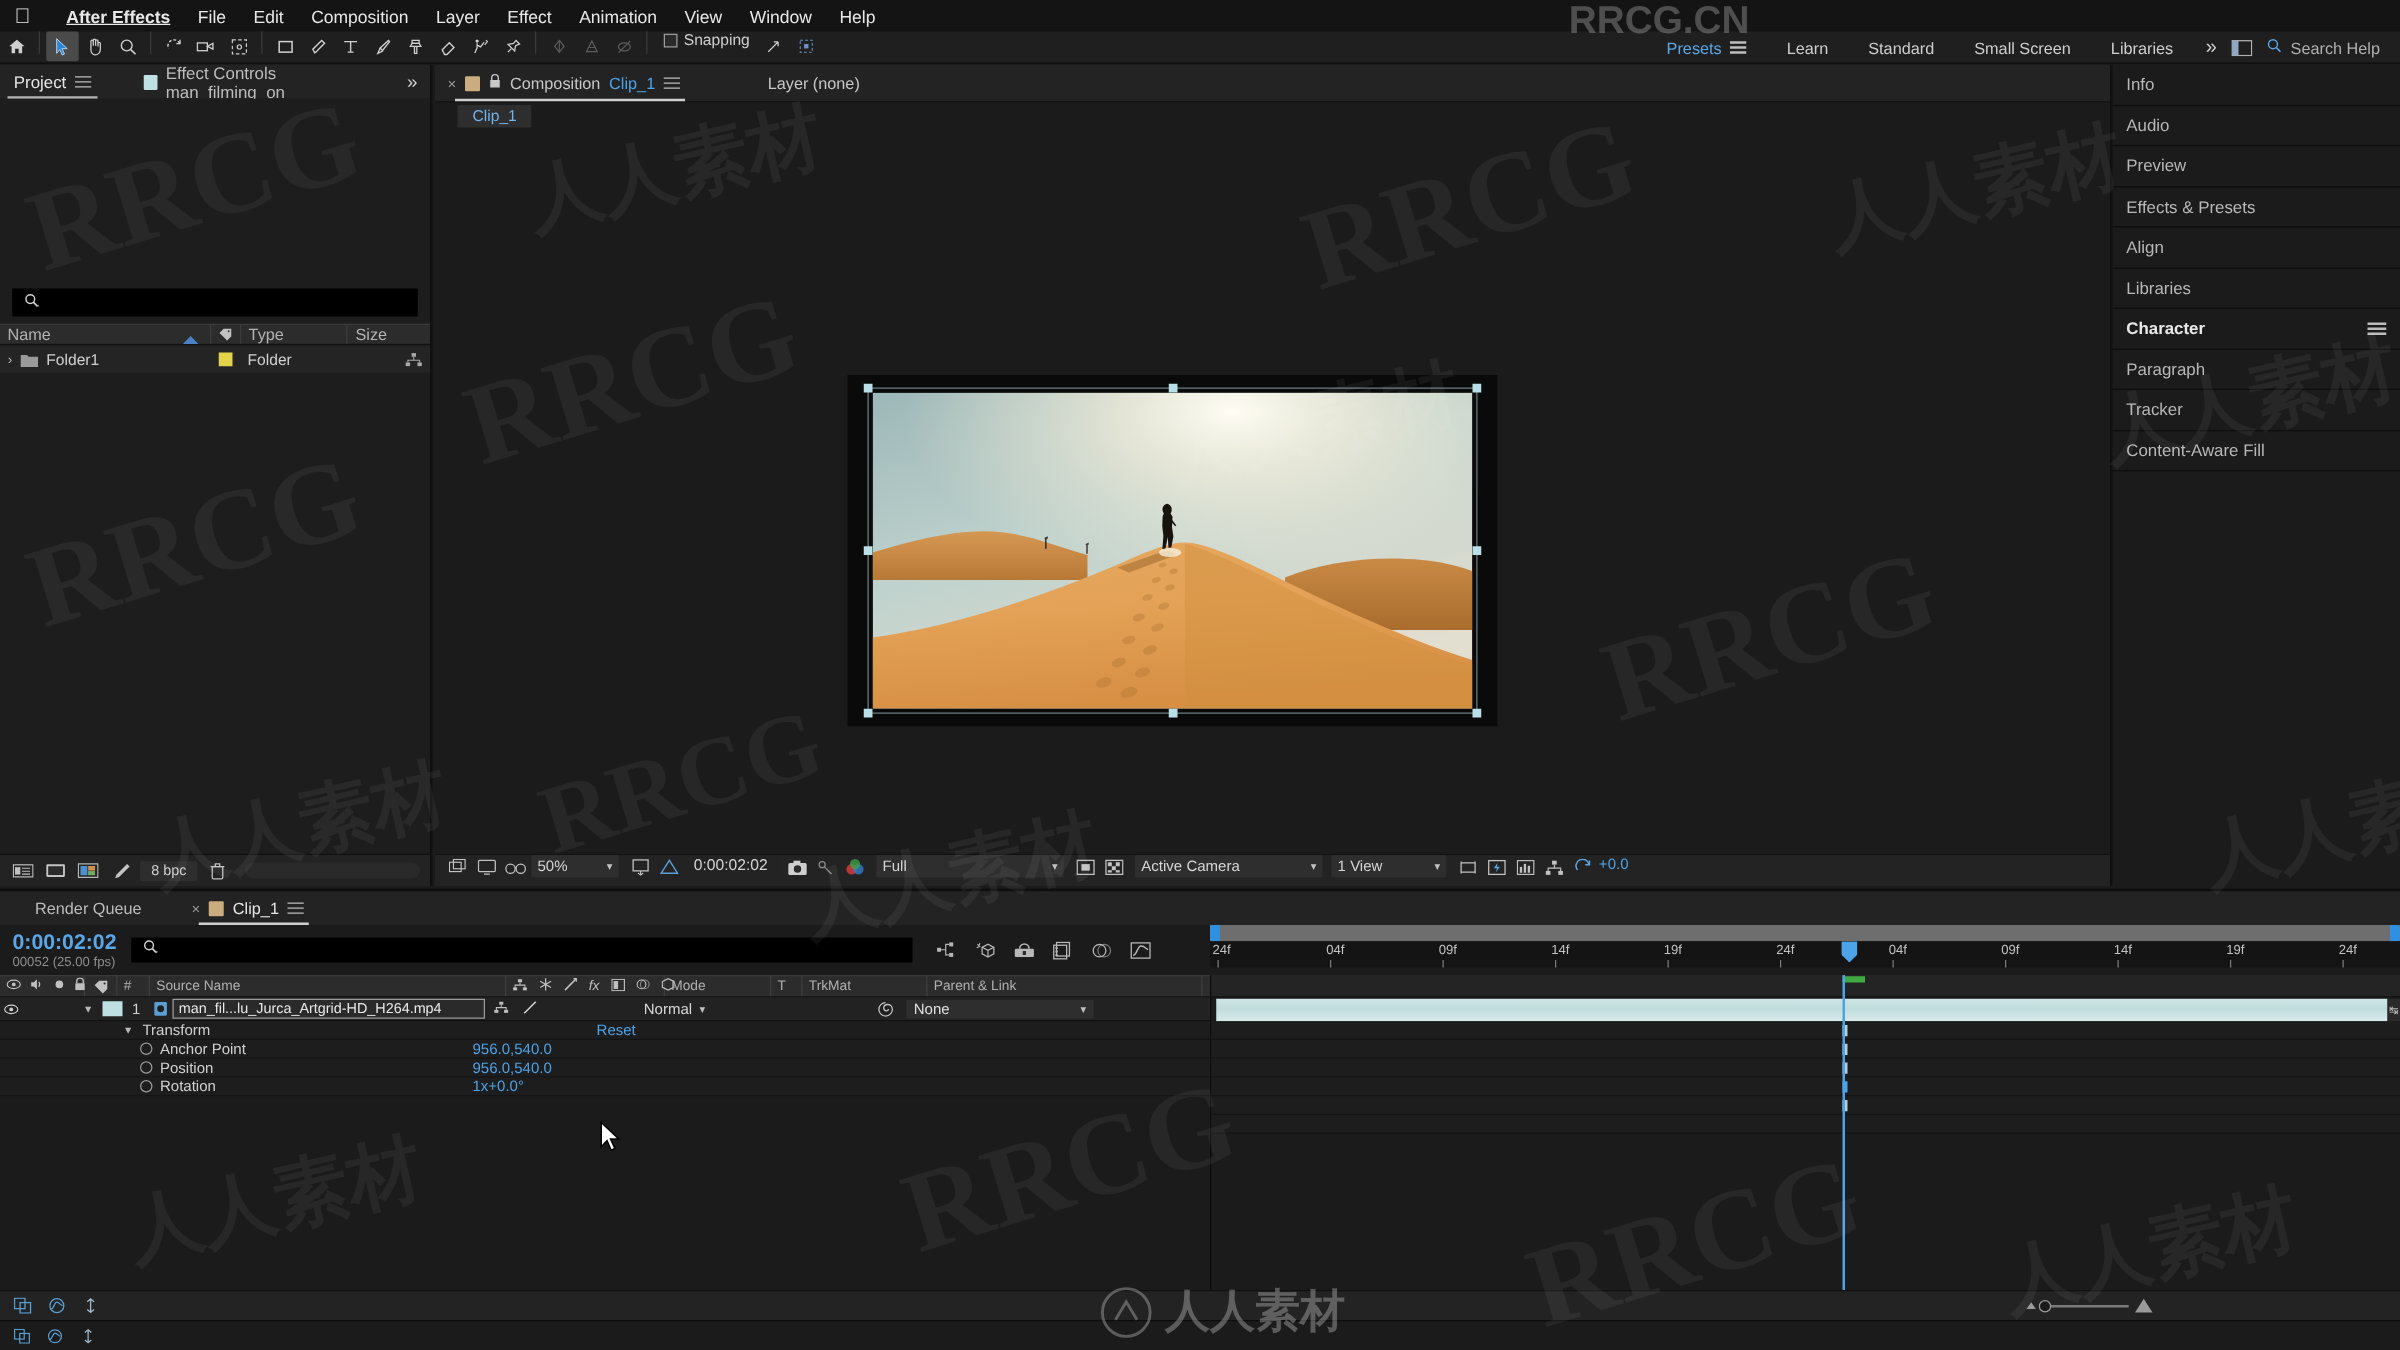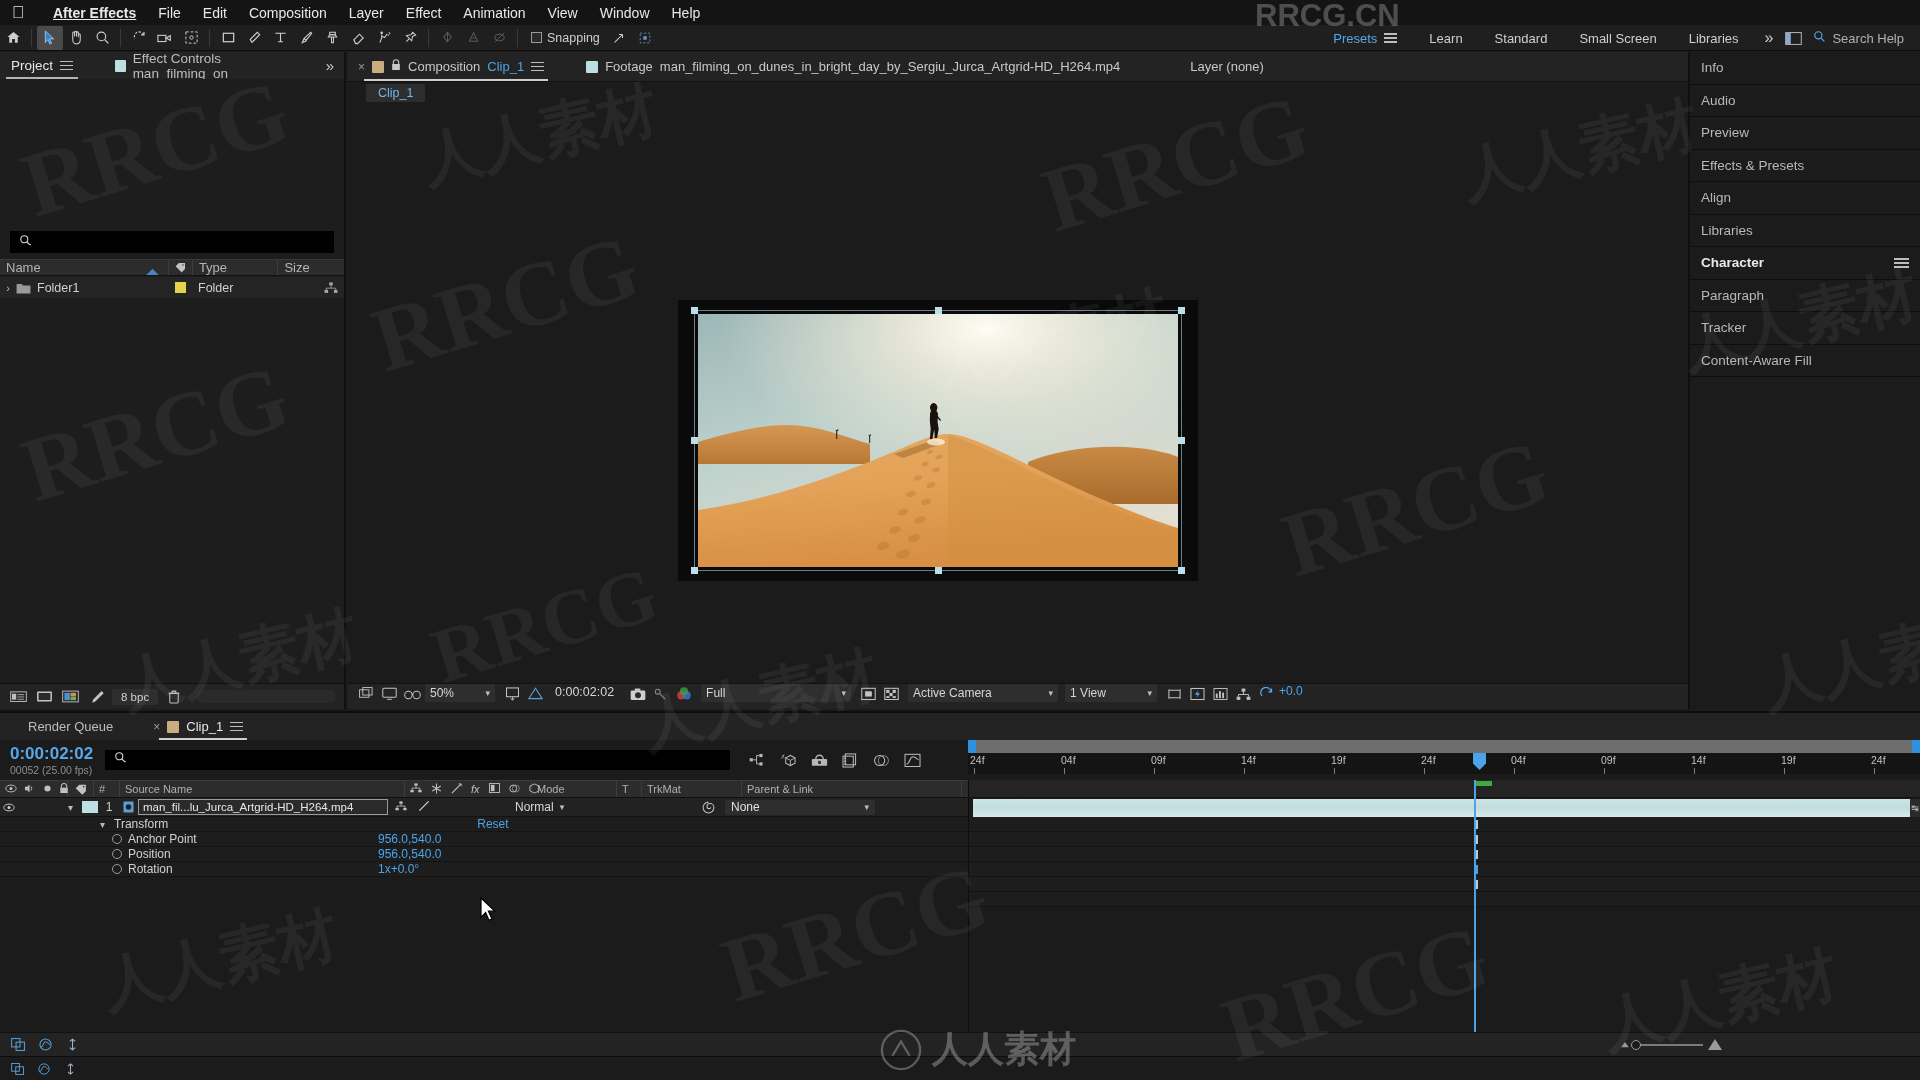--- a/index.html
+++ b/index.html
@@ -18,21 +18,21 @@
   .menubar { position:absolute; left:0; top:0; width:1920px; height:25px;
     background:#141414; display:flex; align-items:center; padding-left:10px; z-index:30; }
   .apple { width:16px; height:18px; display:flex; align-items:center; justify-content:center;
     color:#e6e6e6; font-size:17px; margin-right:16px; line-height:1; }
   .menubar .mi { font-size:14px; color:#e8e8e8; padding:0 11px; height:25px;
     display:flex; align-items:center; }
   .menubar .mi.bold { font-weight:bold;text-decoration:underline; }
 
   
   .toolbar { position:absolute; left:0; top:25px; width:1920px; height:26px;
-    background:#1f1f1f; border-bottom:1px solid #0d0d0d; display:flex; align-items:center; z-index:29; }
+    background:#1f1f1f; border-bottom:1px solid #0d0d0d; display:flex; align-items:flex-start; z-index:29; }
   .tsep { width:1px; height:18px; background:#3a3a3a; margin:0 5px; }
   .tool { width:26px; height:24px; display:flex; align-items:center; justify-content:center;
     color:#bfbfbf; }
   .tool.active { background:#4a4a4a; border-radius:2px; }
   .tool.dim { color:#5a5a5a; }
   .tool svg { display:block; }
   .snapwrap { display:flex; align-items:center; gap:5px; margin-left:8px; color:#cfcfcf; font-size:12.5px; }
   .snapbox { width:11px; height:11px; border:1px solid #9a9a9a; background:#2a2a2a; }
   .wsbar { position:absolute; right:0; top:25px; height:26px; display:flex; align-items:center; z-index:31; }
   .wsitem { font-size:13px; color:#cfcfcf; padding:0 16px; display:flex; align-items:center; gap:7px; }
@@ -432,25 +432,20 @@
               <rect x="1.3" y="5.4" width="8.4" height="6.6" fill="#c8c8c8"></rect>
             </svg>
         </span>
         <span>Composition</span>
         <span class="blue">Clip_1</span>
         <span class="hamb">
             <i></i>
             <i></i>
             <i></i>
           </span>
-      </div>
-      <div class="ctab" style="margin-left:22px">
-        <span class="chip" style="background:#bfe0e3"></span>
-        <span>Footage</span>
-        <span>man_filming_on_dunes_in_bright_day_by_Sergiu_Jurca_Artgrid-HD_H264.mp4</span>
       </div>
       <div class="ctab" style="margin-left:50px">
         <span>Layer (none)</span>
       </div>
     </div>
     <div class="compsub">
       <span class="cliptag">Clip_1</span>
     </div>
 
     <div class="viewport">

